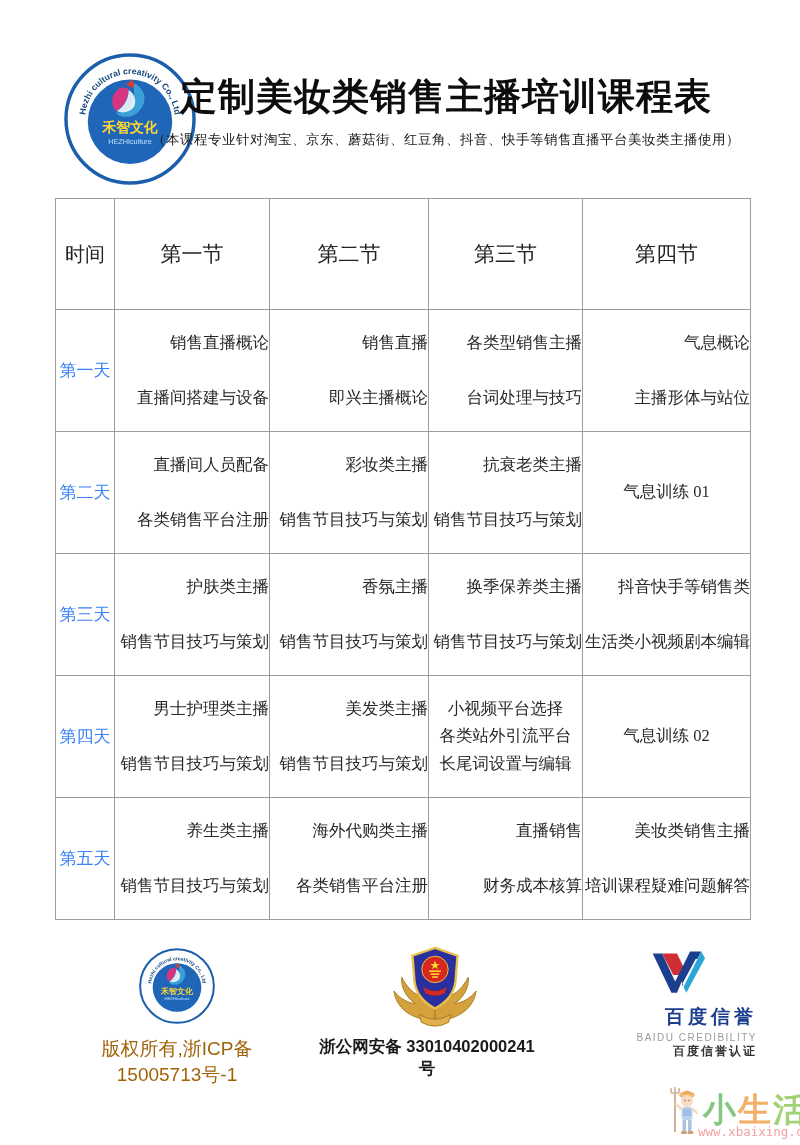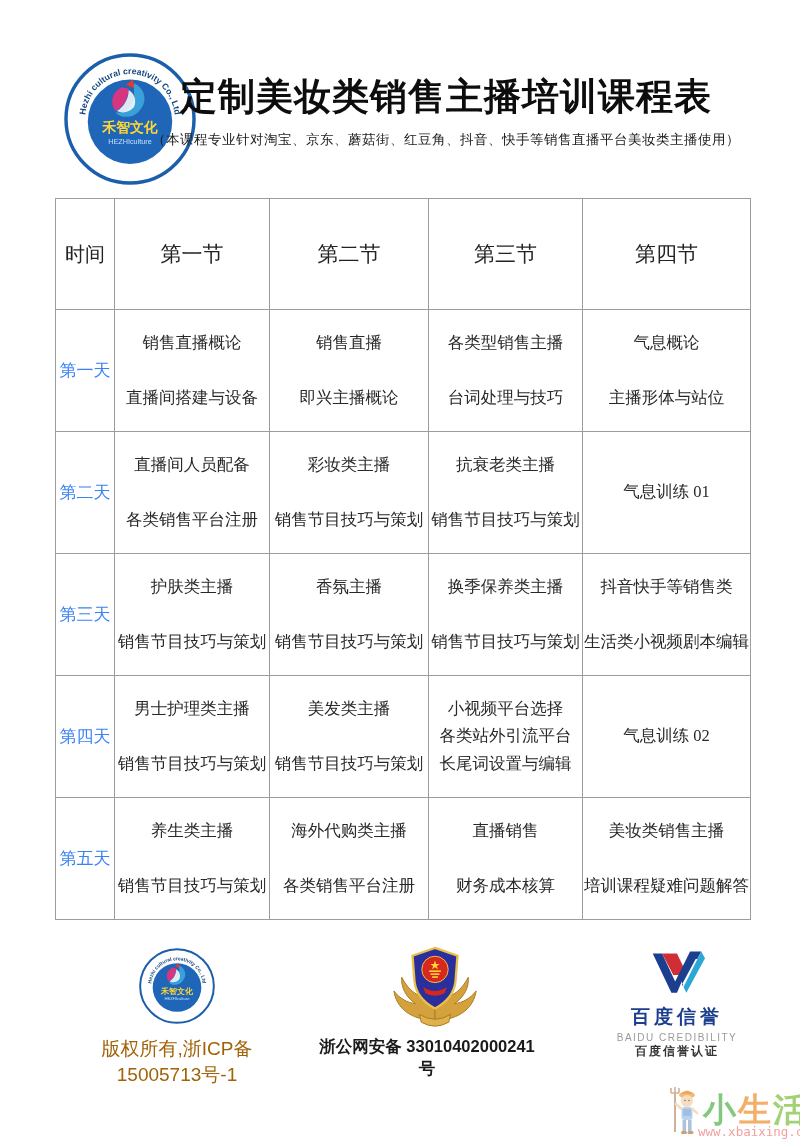--- a/index.html
+++ b/index.html
@@ -14,32 +14,32 @@
 
   
   table.course { position:absolute; left:55px; top:198px; width:695px; border-collapse:collapse; table-layout:fixed;padding-left:20px; }
   table.course th, table.course td { border:1px solid #9c9c9c; text-align:center; vertical-align:middle; padding:0; }
   table.course tr.head { height:111px; }
   table.course tr.body { height:122px; }
   th { font-weight:400; font-size:21px; color:#222; }
   th.col-time { font-size:20px; }
   td.day { font-size:17px; color:#3b82f6; }
   .cellwrap { display:flex; flex-direction:column; align-items:center; justify-content:center; height:100%; font-size:16.5px; color:#282828; }
-  .cellwrap.lines-2 { gap:37px; }
+  .cellwrap.lines-2 { gap:37px;align-items:flex-end; }
   .cellwrap.lines-3 { gap:9px; }
   .cellwrap .line { line-height:1.1; white-space:nowrap; }
 
   
   .ftr-logo { position:absolute; left:139px; top:948px; width:76px; height:76px; }
   .copyright { position:absolute; left:77px; top:1036px; width:200px; text-align:center;
                font-family:"Liberation Sans","DejaVu Sans",sans-serif; font-size:19px; color:#a16207; }
   .police-badge { position:absolute; left:386px; top:944px; width:98px; height:88px; }
   .police-text { position:absolute; left:317px; top:1036px; width:220px; text-align:center;
                  font-family:"Liberation Sans","DejaVu Sans",sans-serif; font-size:16.5px; font-weight:bold; color:#1a1a1a; }
-  .baidu-box { position:absolute; left:597px; top:946px; width:160px; text-align:center;
+  .baidu-box { position:absolute; left:597px; top:946px; width:160px; text-align:right;
                font-family:"Liberation Sans","DejaVu Sans",sans-serif; }
   .baidu-v { width:58px; height:56px; margin:0 auto; display:block; }
   .baidu-cn { font-size:19px; letter-spacing:4px; color:#1c3e8e; font-weight:600; margin-top:2px; }
   .baidu-en { font-size:10px; letter-spacing:1.5px; color:#9a9a9a; margin-top:2px; }
   .baidu-cert { font-size:12px; letter-spacing:2px; color:#333; font-weight:600; }
 
   
   .watermark { position:absolute; right:2px; bottom:3px; width:150px; height:62px; opacity:0.85; }
   .wm-mascot { position:absolute; left:22px; top:6px; width:30px; height:52px; }
   .wm-title { position:absolute; left:55px; top:8px; font-size:33px; font-weight:bold; letter-spacing:2px;

